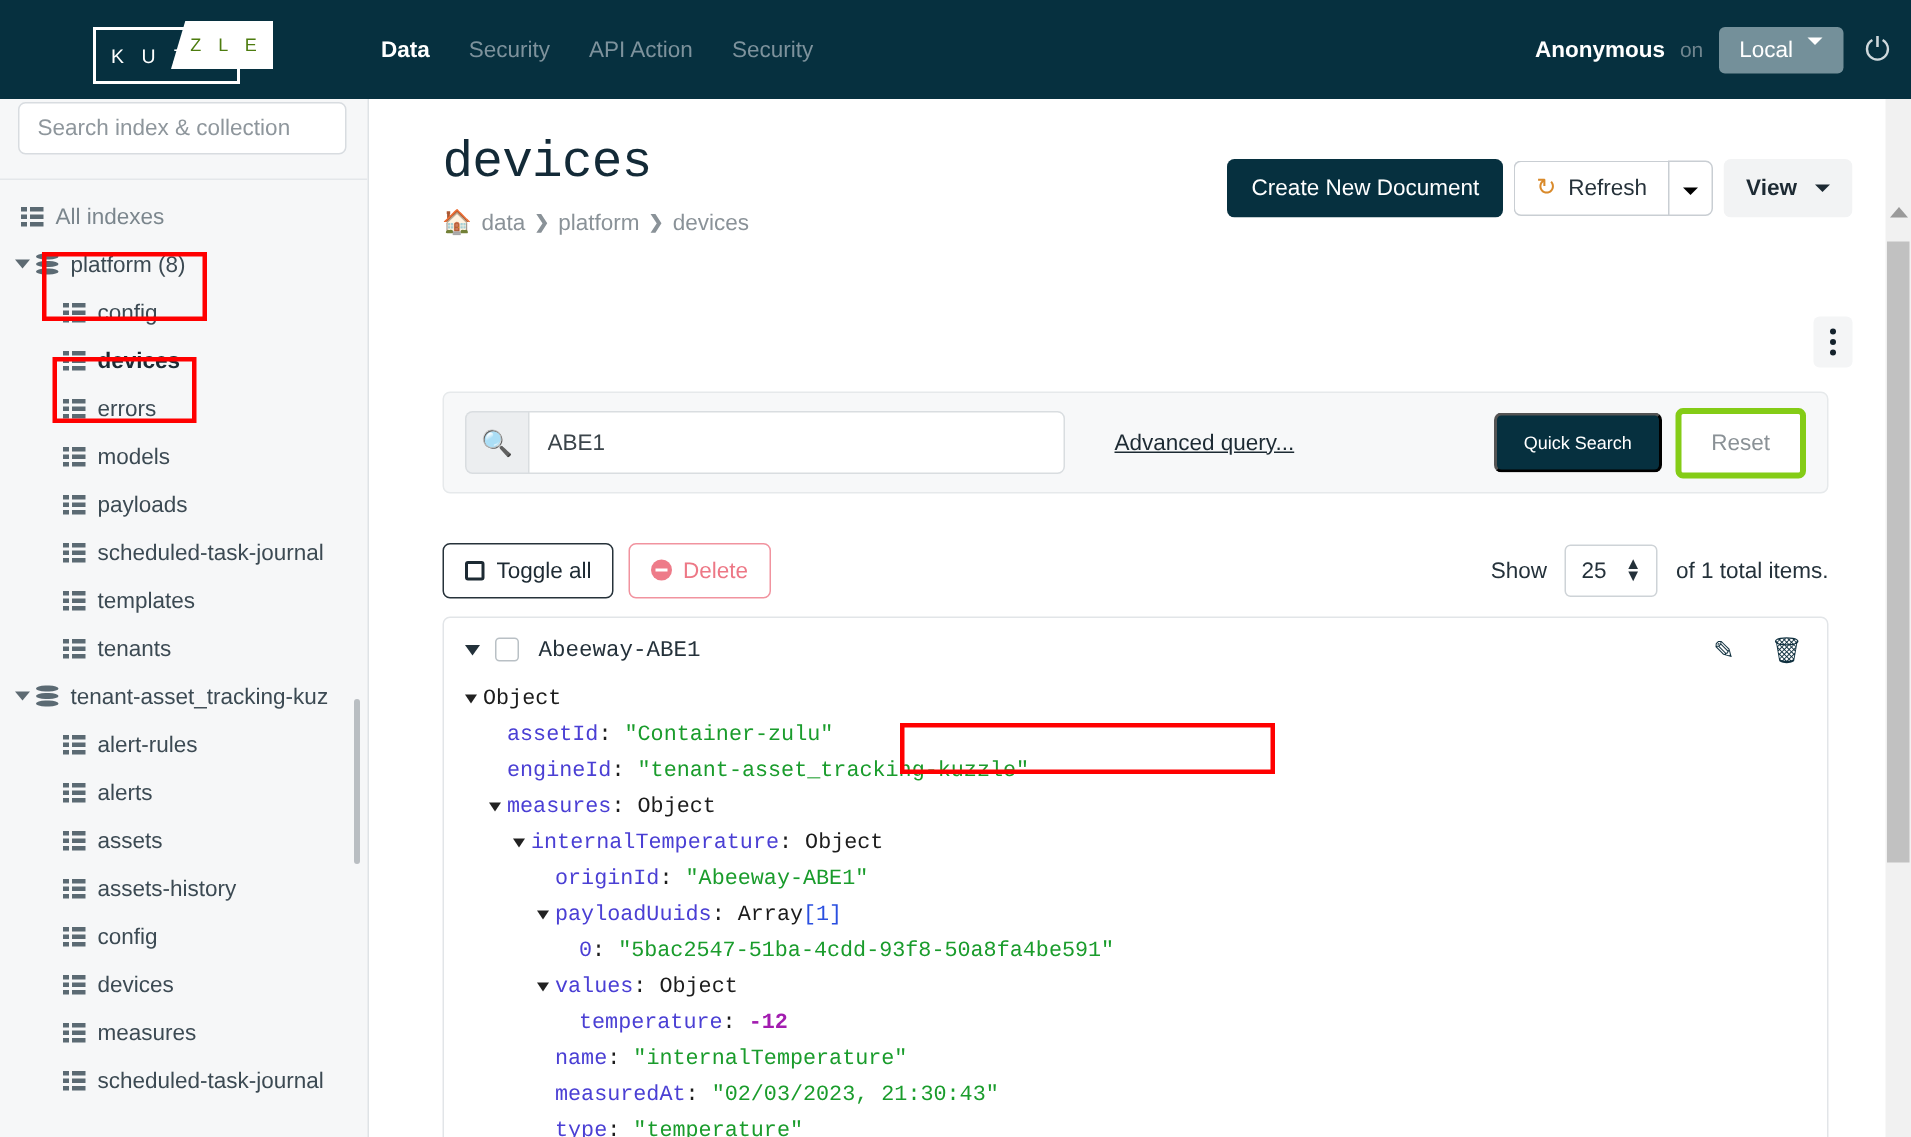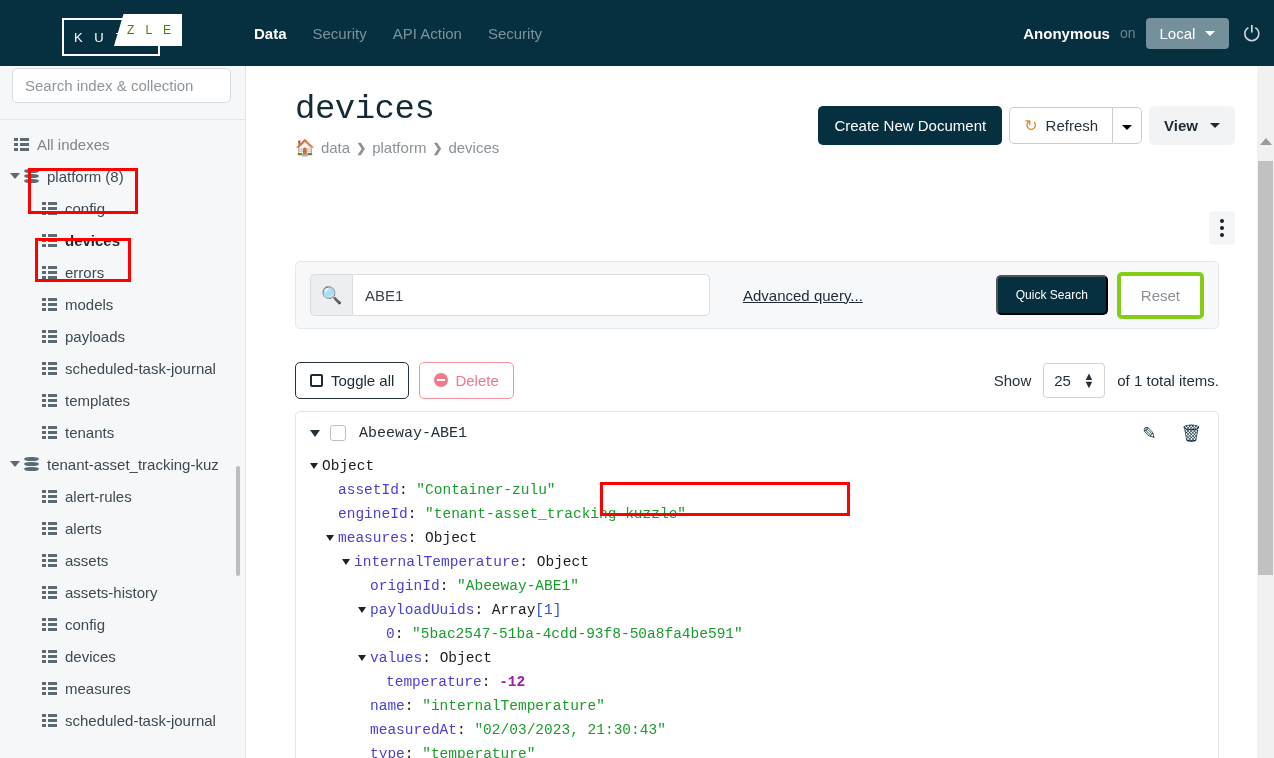--- a/index.html
+++ b/index.html
@@ -38,21 +38,21 @@
 
   .nav-links { display:flex; align-items:center; margin-left: 72px; gap: 26px; }
   .nav-link { font-size: 15px; color:#7d929c; cursor:pointer; }
   .nav-link.active { color:#ffffff; font-weight:bold; }
 
   .nav-right { position:absolute; right: 14px; top: 0; height: 66px; display:flex; align-items:center; gap: 10px; }
   .user-name { color:#ffffff; font-weight:bold; font-size: 15px; }
   .user-on { color:#6f858f; font-size: 14px; }
   .env-btn {
     background:#74909a; color:#fff; font-size: 15px; padding: 7px 14px; border-radius: 4px;
-    display:flex; align-items:center; gap: 10px; cursor:pointer;
+    display:flex; align-items:flex-start; gap: 10px; cursor:pointer;
   }
   .caret-down { width:0;height:0;border-left:5px solid transparent;border-right:5px solid transparent;border-top:5px solid currentColor; display:inline-block;}
   .power-icon { color:#cfd8dc; font-size: 21px; margin-left: 4px; cursor:pointer; line-height:1; }
 
   
   .sidebar {
     position:absolute; top:66px; left:0; width: 246px; height: 692px;
     background:#f6f7f8; border-right:1px solid #dfe3e6;
     overflow:hidden;
   }

